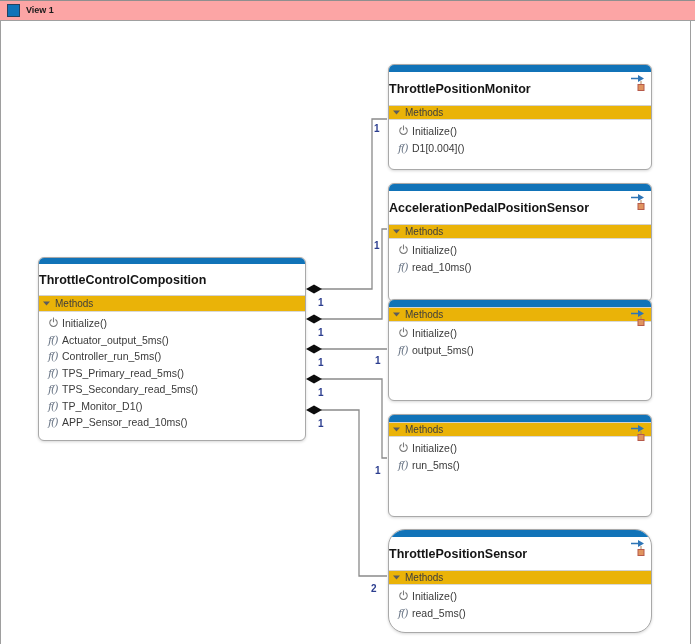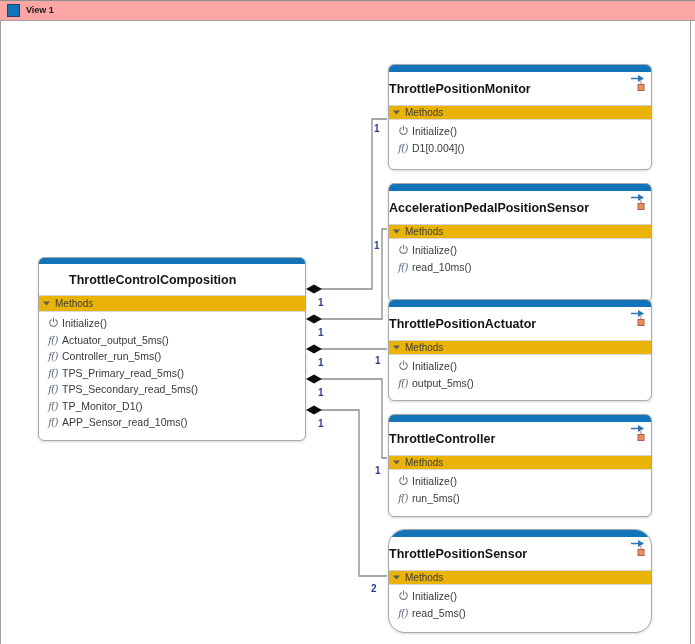--- a/index.html
+++ b/index.html
@@ -41,21 +41,21 @@
   }
   .card-bar { width:100%; background:#1173b8; }
   .main-card { left:38px; top:257px; width:268px; height:184px; }
   .main-card .card-bar { height:6px; }
   .right-card { left:388px; width:264px; }
   .right-card .card-bar { height:7px; }
   .card-title {
     font-weight:bold; color:#141414; font-size:12.5px;
     display:flex; align-items:center;
   }
-  .main-card .card-title { height:31px; padding-left:30px; }
+  .main-card .card-title { height:31px; }
   .right-card .card-title { height:33px; }
   .section-row {
     background:#eab308;
     border-top:1px solid #d2d2d2;
     border-bottom:1px solid #d8d8d8;
     display:flex; align-items:center;
     padding-left:4px;
   }
   .main-card .section-row { height:17px; }
   .right-card .section-row { height:15px; }
@@ -212,21 +212,20 @@
 </div>
 
 <div class="card right-card" style="top:299px;height:102px;">
   <div class="card-bar"></div>
   <div class="badge"><svg width="17" height="18" viewBox="0 0 17 18">
         <line x1="1" y1="4.5" x2="8" y2="4.5" stroke="#2e75b6" stroke-width="1.6"></line>
         <polygon points="8,1 14,4.5 8,8" fill="#2e75b6"></polygon>
         <polyline points="11,7 11,10.5" fill="none" stroke="#b0855f" stroke-width="1"></polyline>
         <rect x="8" y="10.5" width="6" height="6" fill="#e0945f" stroke="#b65a4a" stroke-width="1"></rect>
       </svg></div>
-  <div class="card-title">ThrottlePositionActuator</div>
   <div class="section-row">
     <svg class="tri" width="7" height="5" viewBox="0 0 7 5">
         <polygon points="0,0.5 7,0.5 3.5,4.5" fill="#5c5c5c"></polygon>
       </svg>
     <span class="section-label">Methods</span>
   </div>
   <div class="card-body">
     <div class="method-row">
       <span class="m-icon">
           <svg width="11" height="11" viewBox="0 0 12 12">
@@ -244,21 +243,20 @@
 </div>
 
 <div class="card right-card" style="top:414px;height:103px;">
   <div class="card-bar"></div>
   <div class="badge"><svg width="17" height="18" viewBox="0 0 17 18">
         <line x1="1" y1="4.5" x2="8" y2="4.5" stroke="#2e75b6" stroke-width="1.6"></line>
         <polygon points="8,1 14,4.5 8,8" fill="#2e75b6"></polygon>
         <polyline points="11,7 11,10.5" fill="none" stroke="#b0855f" stroke-width="1"></polyline>
         <rect x="8" y="10.5" width="6" height="6" fill="#e0945f" stroke="#b65a4a" stroke-width="1"></rect>
       </svg></div>
-  <div class="card-title">ThrottleController</div>
   <div class="section-row">
     <svg class="tri" width="7" height="5" viewBox="0 0 7 5">
         <polygon points="0,0.5 7,0.5 3.5,4.5" fill="#5c5c5c"></polygon>
       </svg>
     <span class="section-label">Methods</span>
   </div>
   <div class="card-body">
     <div class="method-row">
       <span class="m-icon">
           <svg width="11" height="11" viewBox="0 0 12 12">

